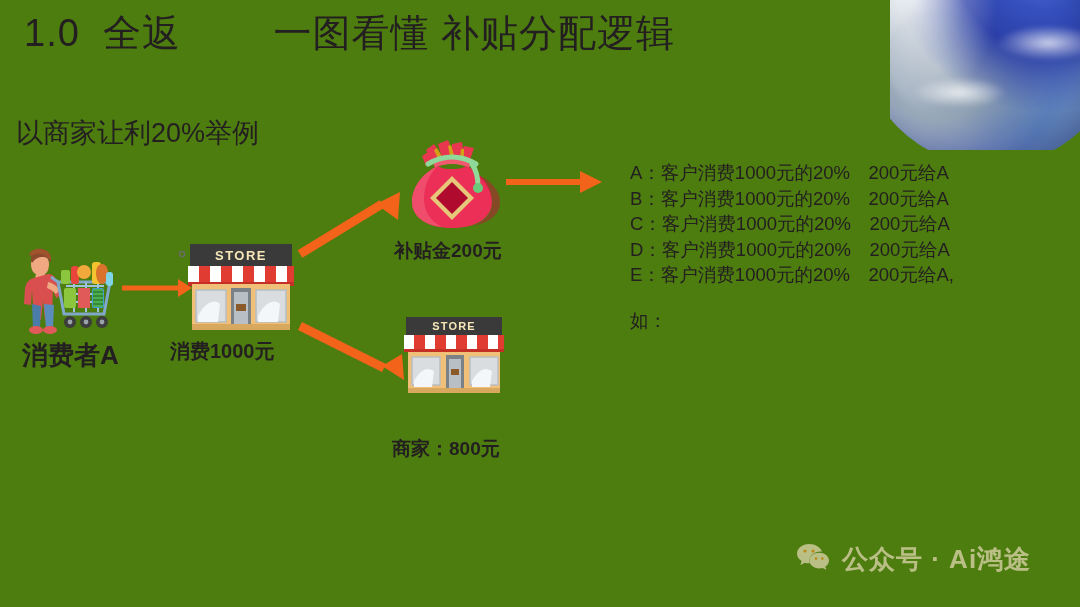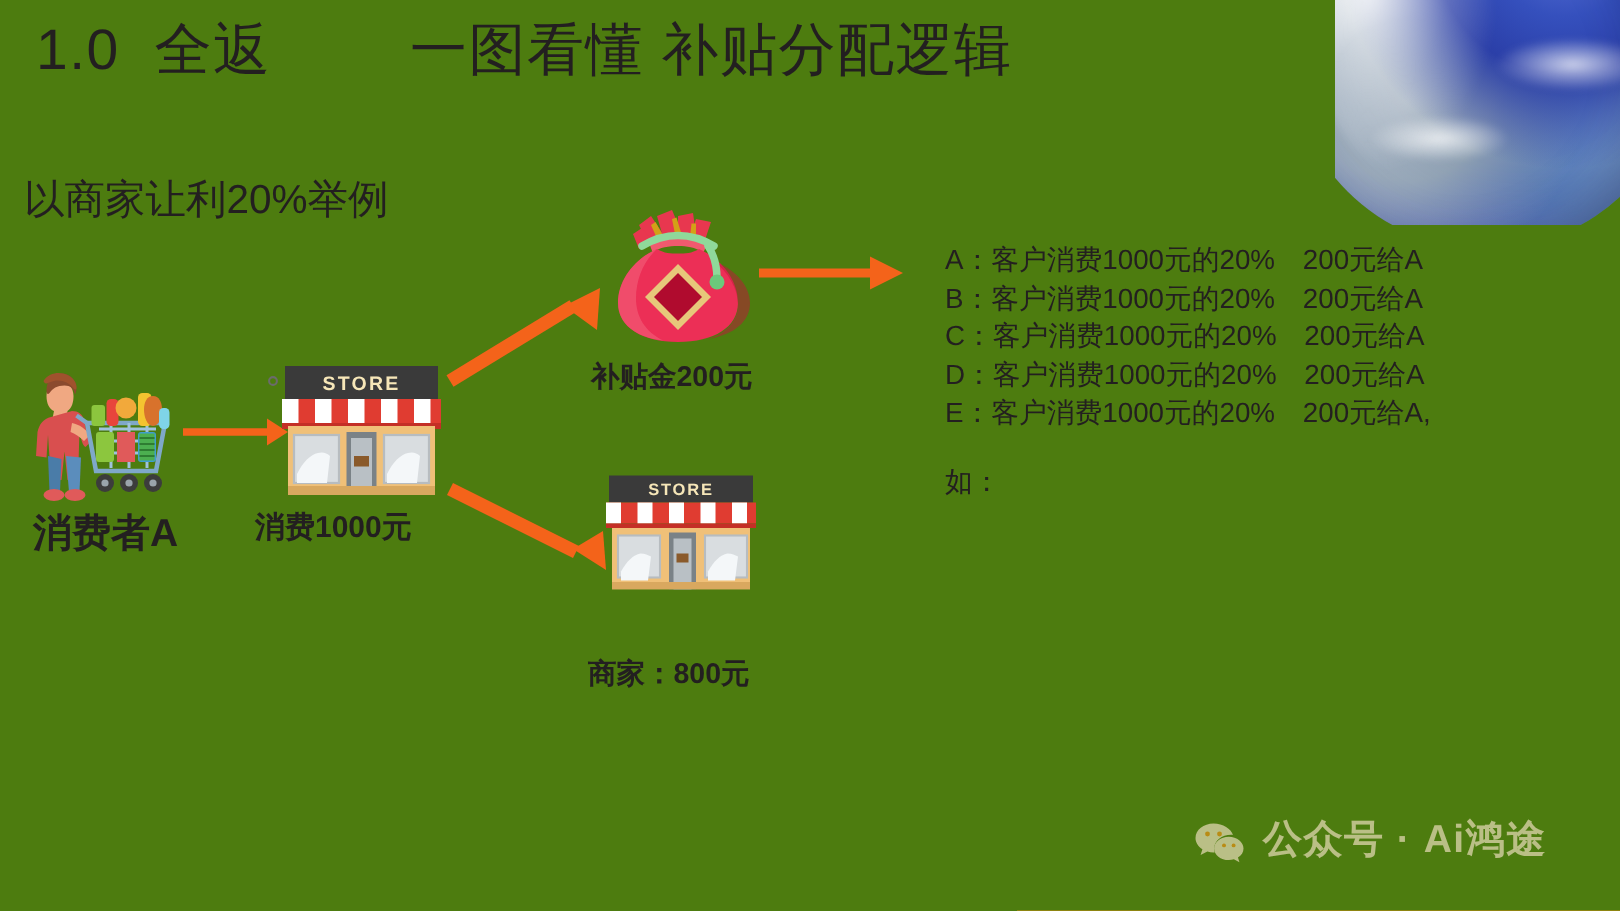--- a/index.html
+++ b/index.html
@@ -95,21 +95,21 @@
     font-size:18.5px;line-height:25.6px;color:#231f20;
     font-weight:400;
     margin-left:28px;
   }
   .rt .ln{white-space:pre-wrap;}
   .rt .gap{height:20px;}
 
   
   .watermark{
     position:absolute;left:796px;top:542px;
-    display:flex;align-items:flex-end;gap:12px;
+    display:flex;align-items:flex-start;gap:12px;
     opacity:.62;
   }
   .wm-text{
     font-size:26px;font-weight:700;color:#fde9cf;
     letter-spacing:1px;white-space:nowrap;
   }
   .wm-icon{width:34px;height:30px;flex:0 0 auto;}
   .wm-icon svg{display:block;}
 </style>
 </head>

